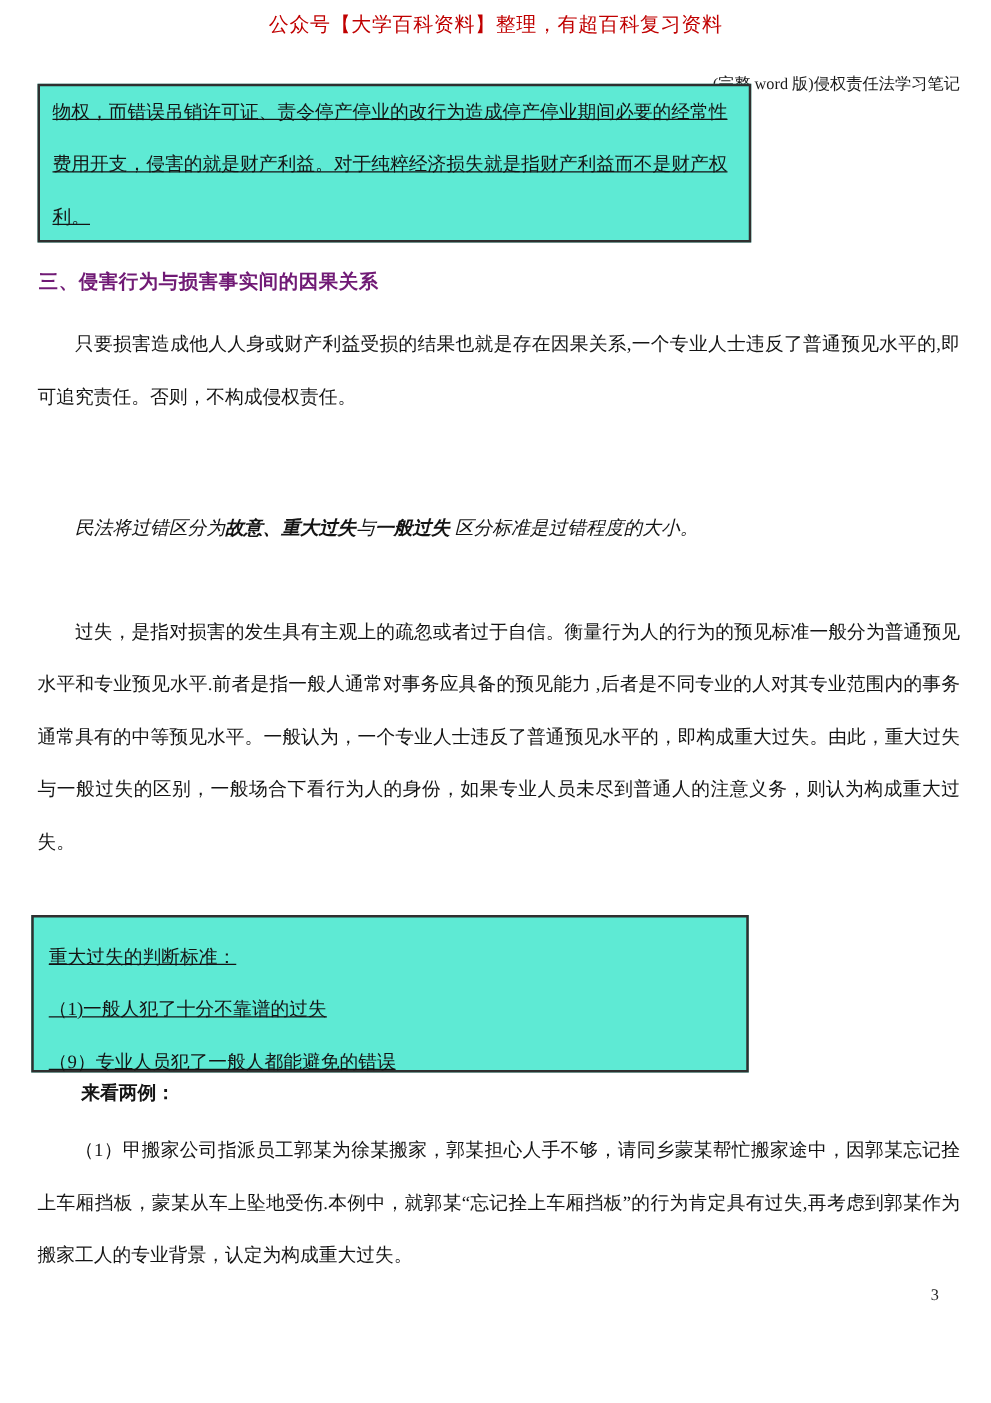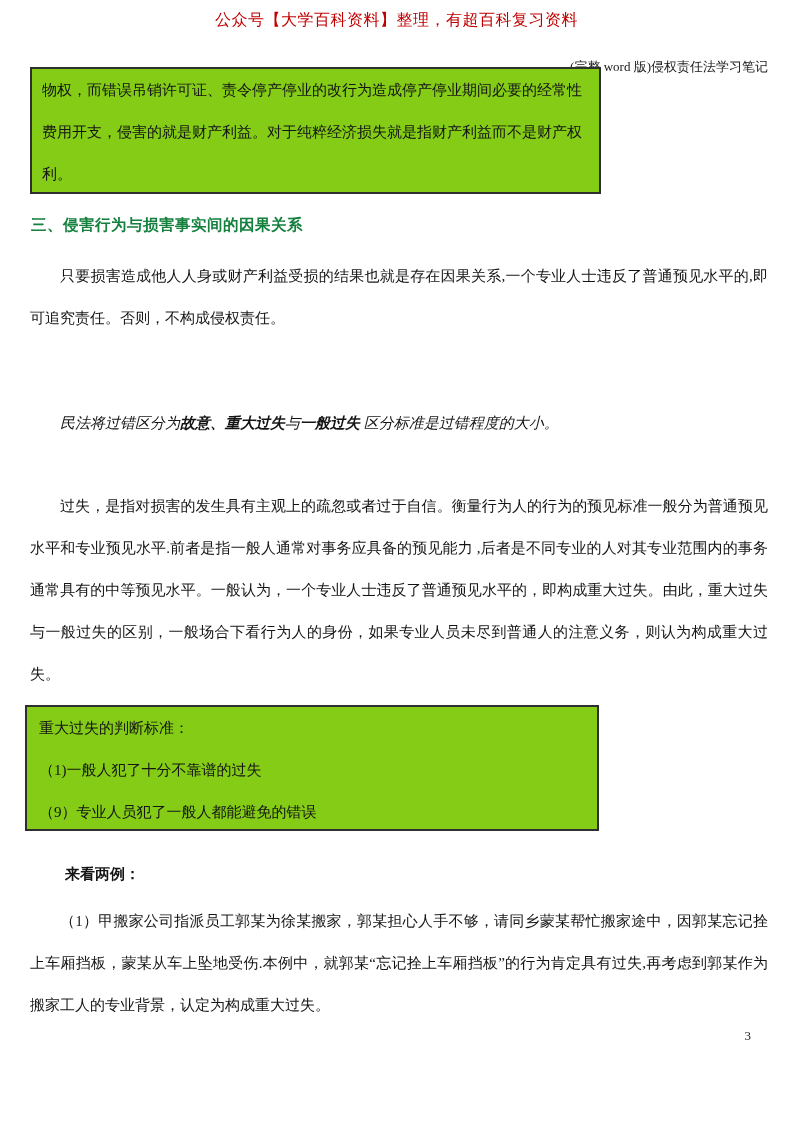--- a/index.html
+++ b/index.html
@@ -25,41 +25,42 @@
   .header-line2 {
     position: absolute;
     top: 58px; right: 25px;
     text-align: right;
     font-size: 13px;
     color: #1a1a1a;
   }
   .text-box {
     position: absolute;
     border: 2px solid #2f2f2f;
-    background: #84cc16;
+    background: #5eead4;
     line-height: 42px;
     box-sizing: border-box;
+    text-decoration: underline;
   }
   .box1 {
     left: 30px; top: 67px;
     width: 571px; height: 127px;
     padding: 0 10px;
   }
   .box2 {
-    left: 25px; top: 705px;
+    left: 25px; top: 732px;
     width: 574px; height: 126px;
-    padding: 0 12px;
+    padding: 11px 12px;
   }
   .box2 div { line-height: 42px; }
   .heading {
     position: absolute;
     left: 31px;
     font-weight: bold;
     font-size: 15.5px;
-    color: #15803d;
+    color: #701a75;
     letter-spacing: 0.5px;
   }
   .para {
     position: absolute;
     left: 30px;
     width: 738px;
     line-height: 42px;
     text-align: justify;
   }
   .indent { text-indent: 2em; }

